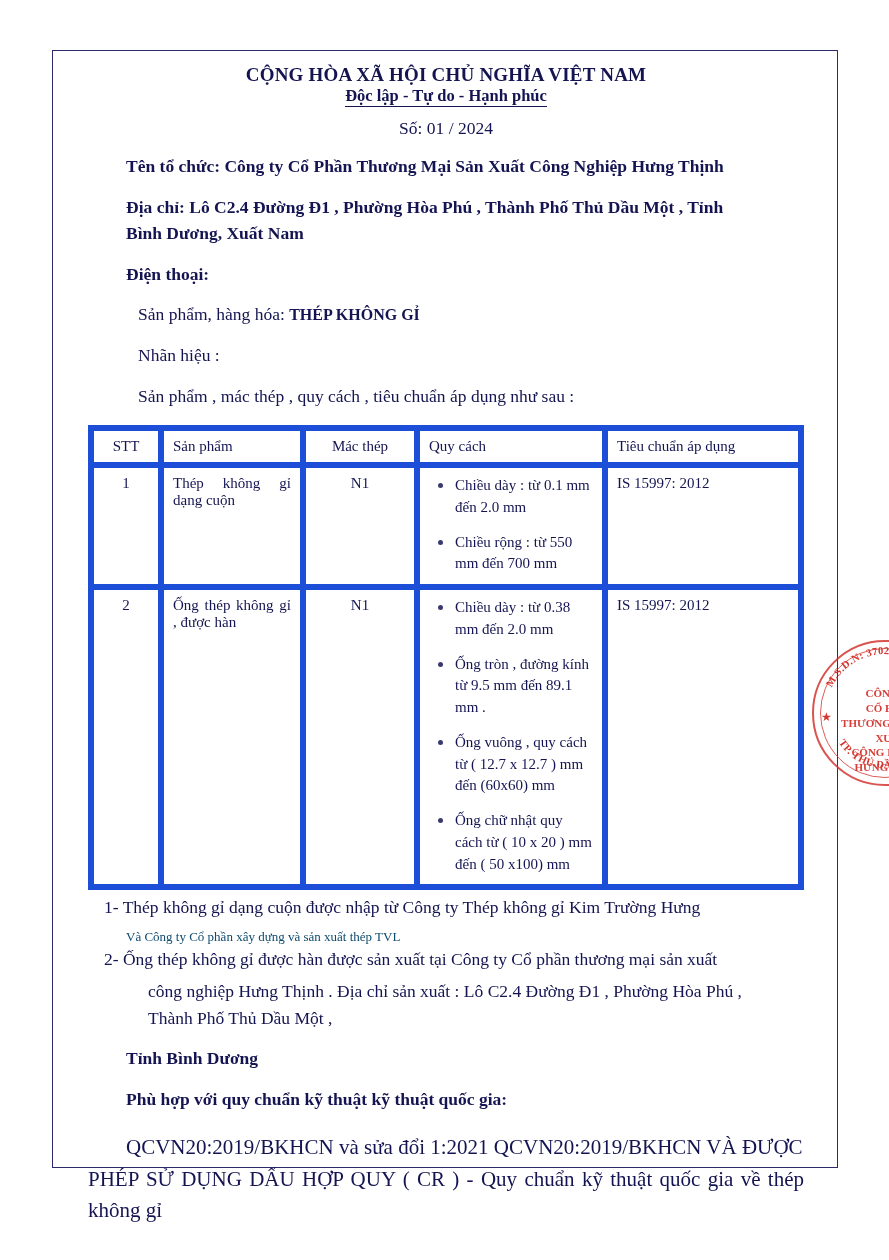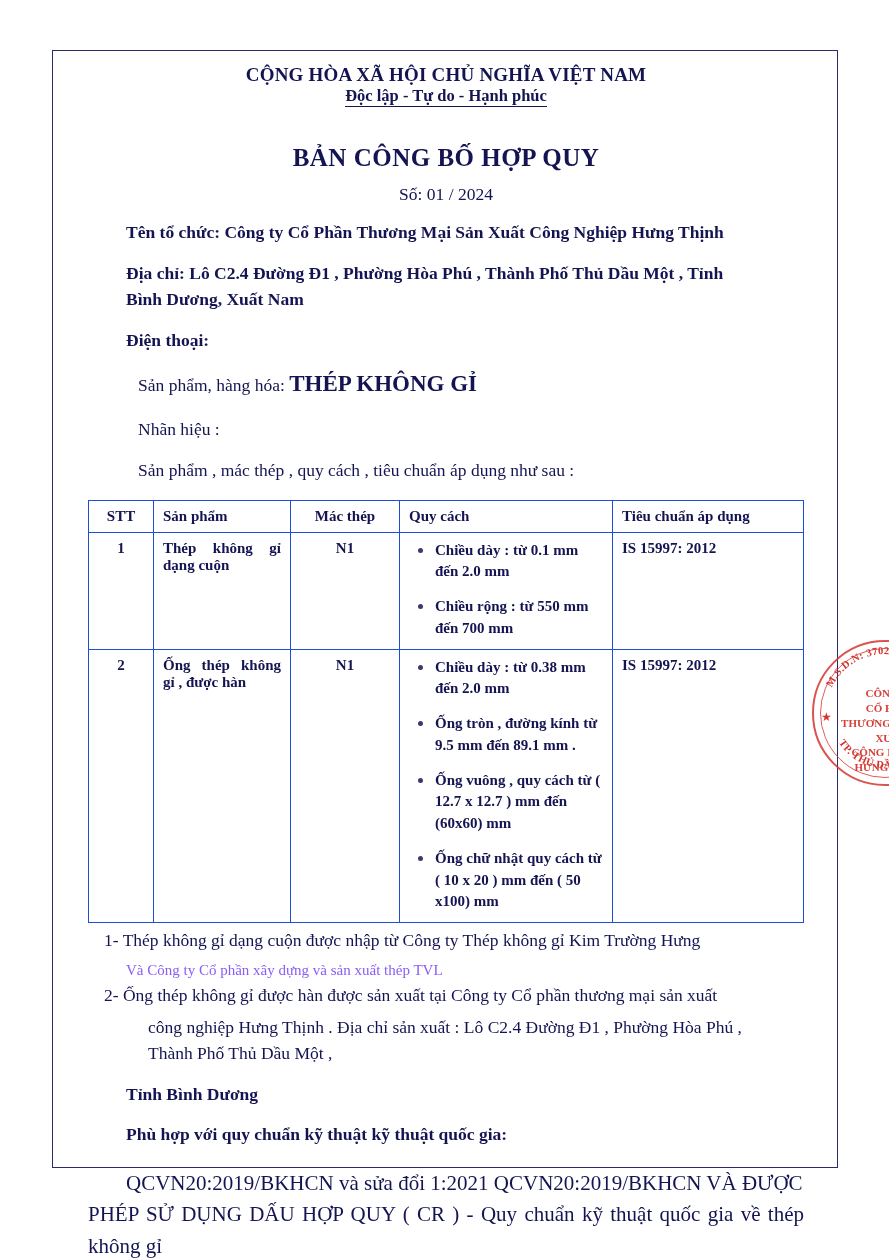--- a/index.html
+++ b/index.html
@@ -68,34 +68,34 @@
     color: #141452;
   }
   .para {
     font-size: 17.5px;
     line-height: 1.52;
     margin-top: 14px;
     color: #141452;
   }
   .para.indent { padding-left: 38px; font-weight: bold; }
   .para.indent2 { padding-left: 50px; }
-  .bigb { font-weight: bold; font-size: 23px; }
+  .bigb { font-weight: bold; font-size: 16px; }
   table.spec {
     width: 100%;
     border-collapse: collapse;
     margin-top: 16px;
     font-size: 15px;
     color: #141452;
   }
   table.spec th, table.spec td {
-    border: 1px solid #1d4ed8;
+    border: 6px solid #1d4ed8;
     padding: 7px 9px;
     vertical-align: top;
     text-align: left;
-    font-weight: bold;
+    font-weight: normal;
   }
   table.spec th { font-size: 15px; }
   table.spec td.num, table.spec th.num { text-align: center; width: 46px; }
   table.spec td.mac, table.spec th.mac { text-align: center; width: 90px; }
   table.spec td.prod, table.spec th.prod { width: 118px; text-align: justify; }
   table.spec td.std, table.spec th.std { width: 172px; }
   table.spec td.qc, table.spec th.qc { width: auto; }
   ul.qc-list {
     margin: 0;
     padding-left: 22px;
@@ -121,24 +121,24 @@
   .notes { margin-top: 4px; }
   .note-item {
     font-size: 17.5px;
     line-height: 1.5;
     padding-left: 38px;
     text-indent: -22px;
     margin-bottom: 6px;
     color: #141452;
   }
   .note-cont {
-    font-size: 15px;
+    font-size: 13px;
     line-height: 1.5;
     padding-left: 38px;
-    color: #8b5cf6;
+    color: #0c4a6e;
   }
   .note-cont2 {
     font-size: 17.5px;
     line-height: 1.5;
     padding-left: 60px;
     color: #141452;
   }
   .final {
     font-size: 21px;
     line-height: 1.5;
@@ -215,21 +215,20 @@
 
 <div class="page">
 
   <div class="doc-border"></div>
 
   <div class="content">
 
     <div class="center national-title">CỘNG HÒA XÃ HỘI CHỦ NGHĨA VIỆT NAM</div>
     <div class="center national-sub"><span class="u">Độc lập - Tự do - Hạnh phúc</span></div>
 
-    <div class="center main-title">BẢN CÔNG BỐ HỢP QUY</div>
     <div class="center doc-number">Số: 01 / 2024</div>
 
     <div class="para indent">
       <span>Tên tổ chức:</span>
       <span>Công ty Cổ Phần Thương Mại Sản Xuất Công Nghiệp Hưng Thịnh</span>
     </div>
 
     <div class="para indent">
       <span>Địa chỉ:</span>
       <span>Lô C2.4 Đường Đ1 , Phường Hòa Phú , Thành Phố Thủ Dầu Một , Tỉnh</span>

